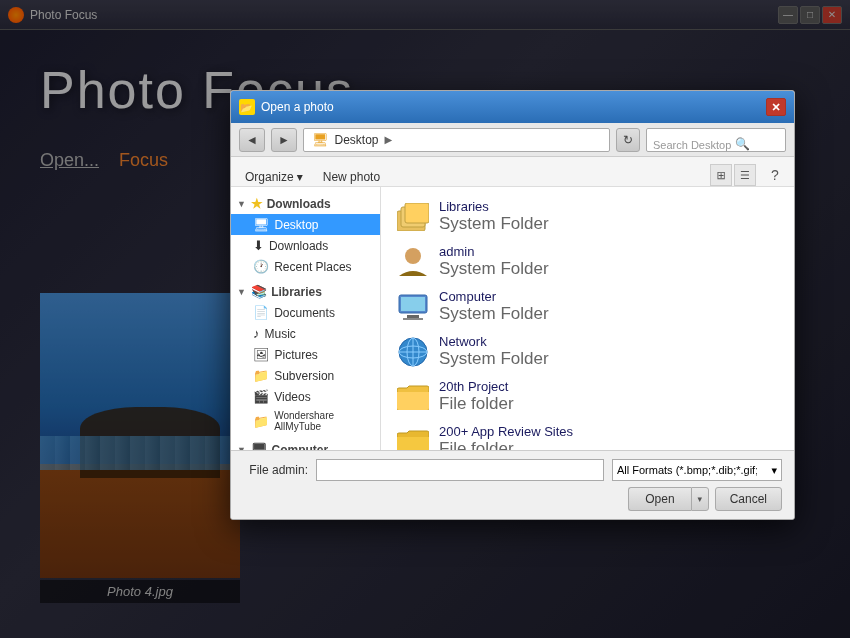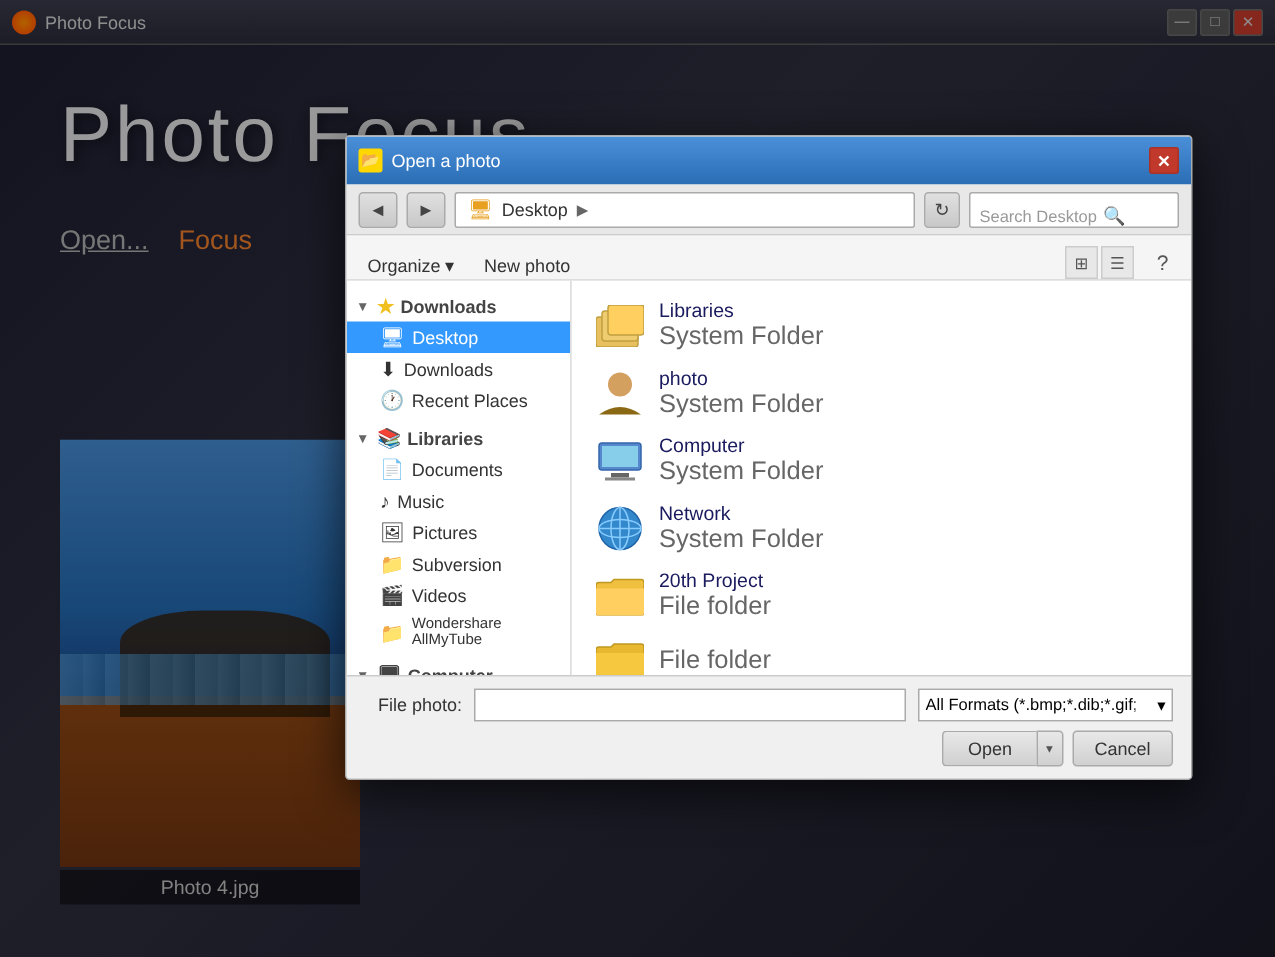--- a/index.html
+++ b/index.html
@@ -94,20 +94,21 @@
     .photo-label {
       position: absolute;
       bottom: 35px;
       left: 40px;
       color: #bbb;
       font-size: 13px;
       width: 200px;
       text-align: center;
       padding: 4px;
       background: rgba(0,0,0,0.5);
+      font-style: italic;
     }
 
     
     .overlay {
       position: absolute;
       top: 0; left: 0; right: 0; bottom: 0;
       background: rgba(0,0,0,0.3);
     }
 
     
@@ -636,21 +637,21 @@
           </div>
 
           <div class="file-item">
             <div class="file-icon-wrap">
               <svg width="32" height="32" viewBox="0 0 32 32">
                 <circle cx="16" cy="10" r="8" fill="#d4a060"></circle>
                 <path d="M2 30 Q16 20 30 30" fill="#8b6914"></path>
               </svg>
             </div>
             <div class="file-info">
-              <div class="file-name">photo</div>
+              <div class="file-name">admin</div>
               <div class="file-type">System Folder</div>
             </div>
           </div>
 
           <div class="file-item">
             <div class="file-icon-wrap">
               <svg width="32" height="28" viewBox="0 0 32 28">
                 <rect x="2" y="2" width="28" height="18" rx="2" fill="#5588cc" stroke="#3366aa" stroke-width="1"></rect>
                 <rect x="4" y="4" width="24" height="14" fill="#87ceeb"></rect>
                 <rect x="10" y="22" width="12" height="3" fill="#666"></rect>
@@ -693,32 +694,33 @@
           </div>
 
           <div class="file-item">
             <div class="file-icon-wrap">
               <svg width="32" height="26" viewBox="0 0 32 26">
                 <path d="M0 6 Q0 4 2 4 L10 4 L12 2 L30 2 Q32 2 32 4 L32 24 Q32 26 30 26 L2 26 Q0 26 0 24 Z" fill="#e8b830" stroke="#c09820" stroke-width="1"></path>
                 <path d="M0 8 L32 8 L32 24 Q32 26 30 26 L2 26 Q0 26 0 24 Z" fill="#f5c840"></path>
               </svg>
             </div>
             <div class="file-info">
+              <div class="file-name">200+ App Review Sites</div>
               <div class="file-type">File folder</div>
             </div>
           </div>
 
         </div>
       </div>
 
     </div>
 
     <div class="dialog-bottom">
       <div class="filename-row">
-        <span class="filename-label">File photo:</span>
+        <span class="filename-label">File admin:</span>
         <input class="filename-input" type="text" value="" style="">
         <div class="filetype-dropdown">
           <span style="font-size:11px;overflow:hidden;white-space:nowrap;max-width:140px;">All Formats (*.bmp;*.dib;*.gif;*.</span>
           <span>▾</span>
         </div>
       </div>
       <div class="action-row">
         <div class="open-btn-group">
           <button class="open-btn">Open</button>
           <button class="open-dropdown-btn">▾</button>

